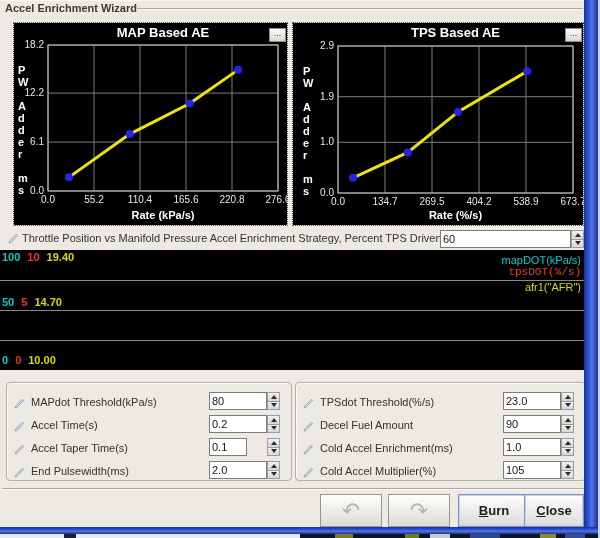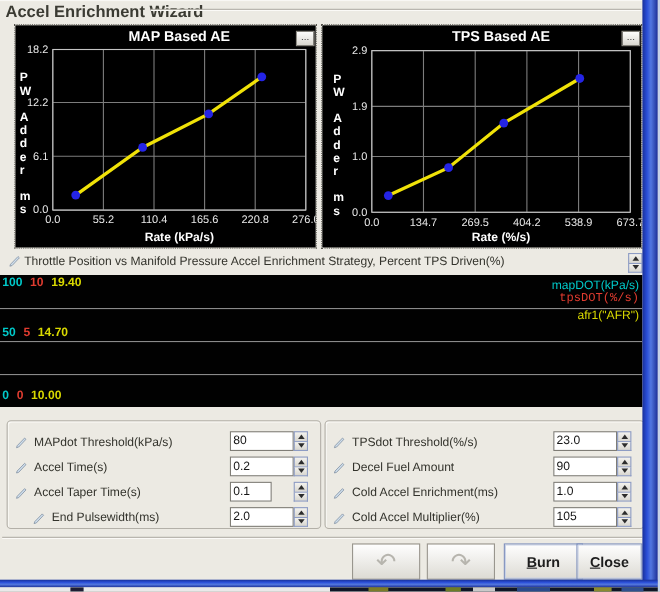--- a/index.html
+++ b/index.html
@@ -12,21 +12,21 @@
     background:linear-gradient(90deg,#18309a,#2b4fd8 30%,#5277e0 55%,#1c2f96); }
   .win-edge-right-light { position:absolute; left:598px; top:0; width:2px; height:538px; background:#c7d2e8; }
   .win-edge-bottom { position:absolute; left:0; top:527px; width:598px; height:7px;
     background:linear-gradient(180deg,#18309a,#2b4fd8 35%,#5277e0 60%,#1c2f96); }
   .bottom-strip { position:absolute; left:0; top:534px; width:598px; height:4px; background:#e9e9e9; }
   .bottom-strip .frag { position:absolute; top:0; height:4px; }
 
   .dialog { position:absolute; left:0; top:0; width:584px; height:527px; background:#eceae3; border-top:1px solid #f8f7f4; }
 
   
-  .dialog-title { position:absolute; left:5px; top:1px; font-size:15px; font-weight:bold; color:#3b3b33; }
+  .dialog-title { position:absolute; left:5px; top:1px; font-size:11px; font-weight:bold; color:#3b3b33; }
   .title-rule { position:absolute; left:137px; top:7px; width:446px; height:2px;
     border-top:1px solid #aba89f; border-bottom:1px solid #fbfaf7; }
 
   
   .chart-panel { position:absolute; background:#000; outline:1px dotted #55534c; }
   .chart-panel svg { display:block; }
   .dots-btn { position:absolute; top:5px; right:1px; width:17px; height:14px;
     background:linear-gradient(180deg,#fdfdfc,#d9d7d0); border:1px solid #8f8d85;
     font-size:9px; line-height:6px; color:#333; padding:0 0 4px 0; cursor:pointer; }
 
@@ -163,20 +163,21 @@
         </svg>
       <button class="dots-btn">...</button>
     </div>
 
     <span class="pencil" style="left:7px; top:230px;">
       <svg width="13" height="13" viewBox="0 0 13 13">
           <path d="M2 11 L4 10.4 L10.6 3.4 L9.4 2.2 L2.6 9.2 Z" fill="#cfdeec" stroke="#7e8ea0" stroke-width="0.7"></path>
         </svg>
     </span>
     <span class="strategy-label">Throttle Position vs Manifold Pressure Accel Enrichment Strategy, Percent TPS Driven(%)</span>
+    <input class="field-input" style="left: 440px; top: 229px; width: 131px;" value="60">
     <div class="spinner" style="left:571px; top:229px; height:18px;">
       <div class="sp-btn">
           <i class="tri-up"></i>
         </div>
       <div class="sp-btn">
           <i class="tri-down"></i>
         </div>
     </div>
 
     <div class="live-strip">
@@ -241,21 +242,21 @@
       <input class="field-input" style="left: 202px; top: 55px; width: 38px;" value="0.1">
       <div class="spinner" style="left:260px; top:55px; height:18px;">
           <div class="sp-btn">
             <i class="tri-up"></i>
           </div>
           <div class="sp-btn">
             <i class="tri-down"></i>
           </div>
         </div>
 
-      <div class="field-row" style="left:0; top:79px;padding-left:16px;">
+      <div class="field-row" style="left:0; top:79px;">
         <span class="pencil"><svg width="13" height="13" viewBox="0 0 13 13">
               <path d="M2 11 L4 10.4 L10.6 3.4 L9.4 2.2 L2.6 9.2 Z" fill="#cfdeec" stroke="#7e8ea0" stroke-width="0.7"></path>
             </svg></span>
         <span class="field-label">End Pulsewidth(ms)</span>
       </div>
       <input class="field-input" style="left: 202px; top: 78px; width: 58px;" value="2.0">
       <div class="spinner" style="left:260px; top:78px; height:18px;">
           <div class="sp-btn">
             <i class="tri-up"></i>
           </div>

